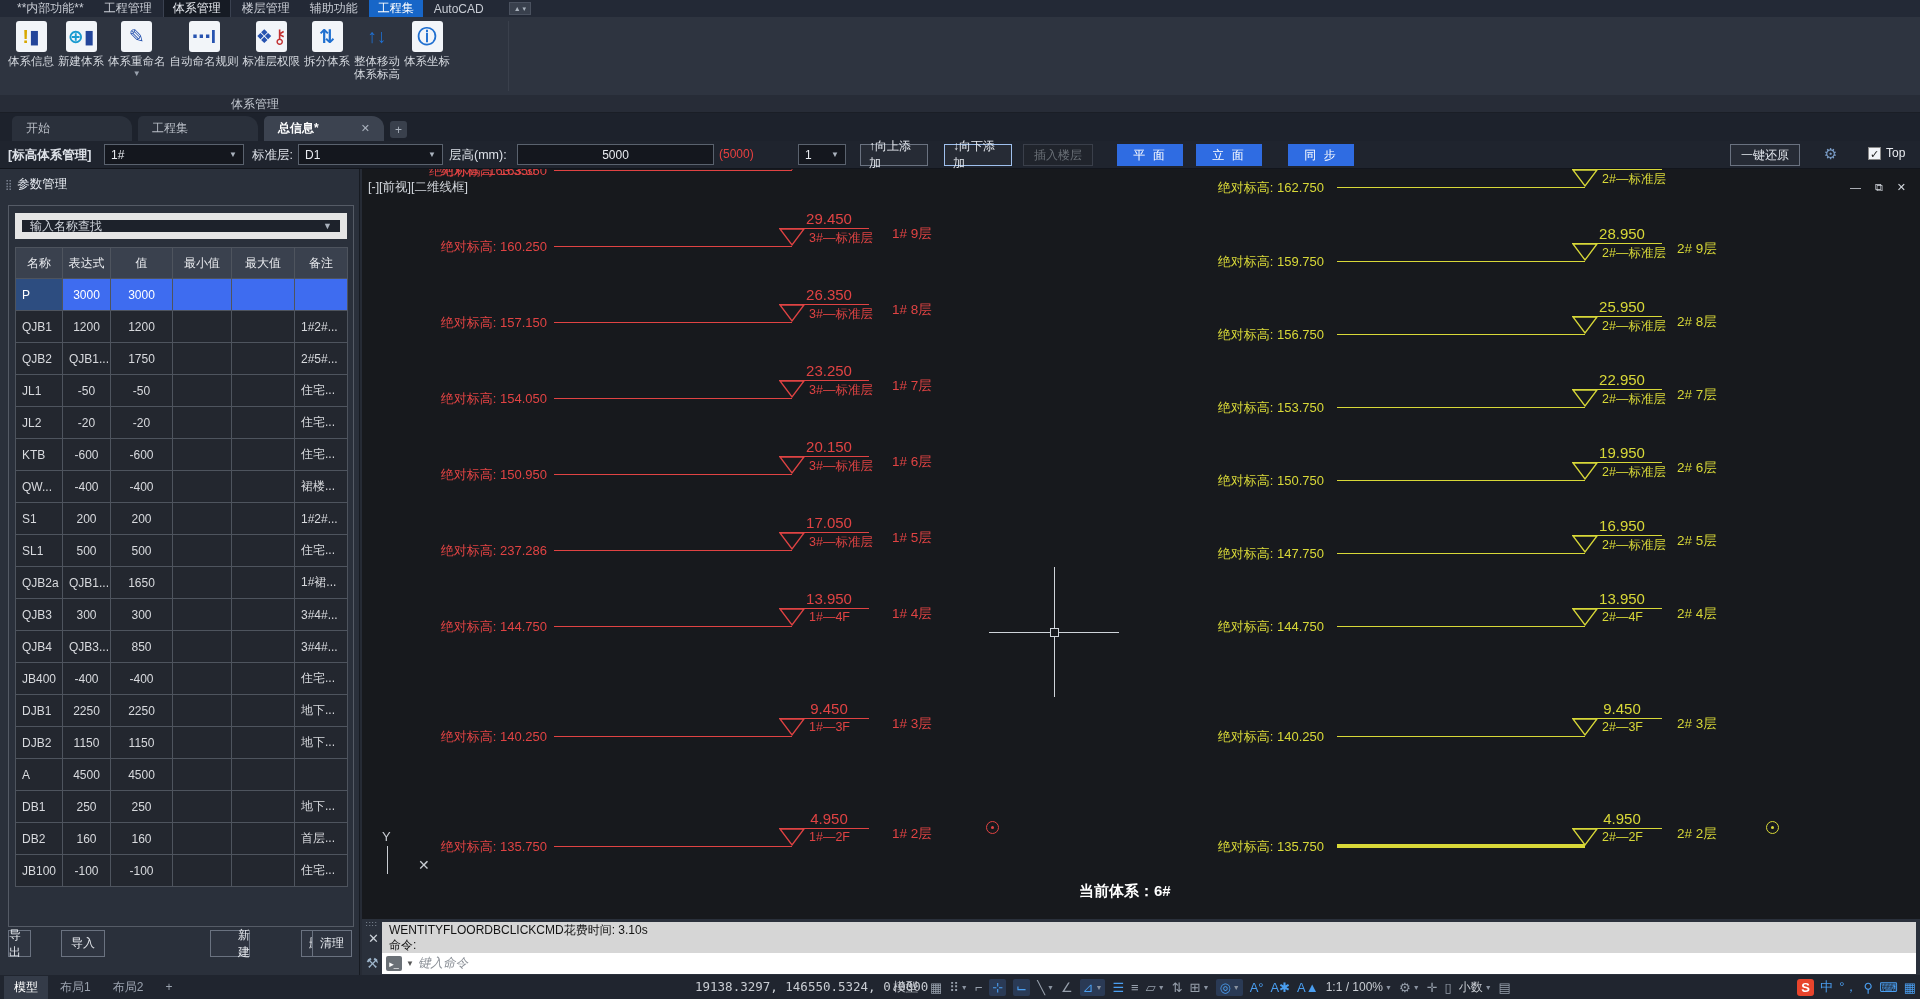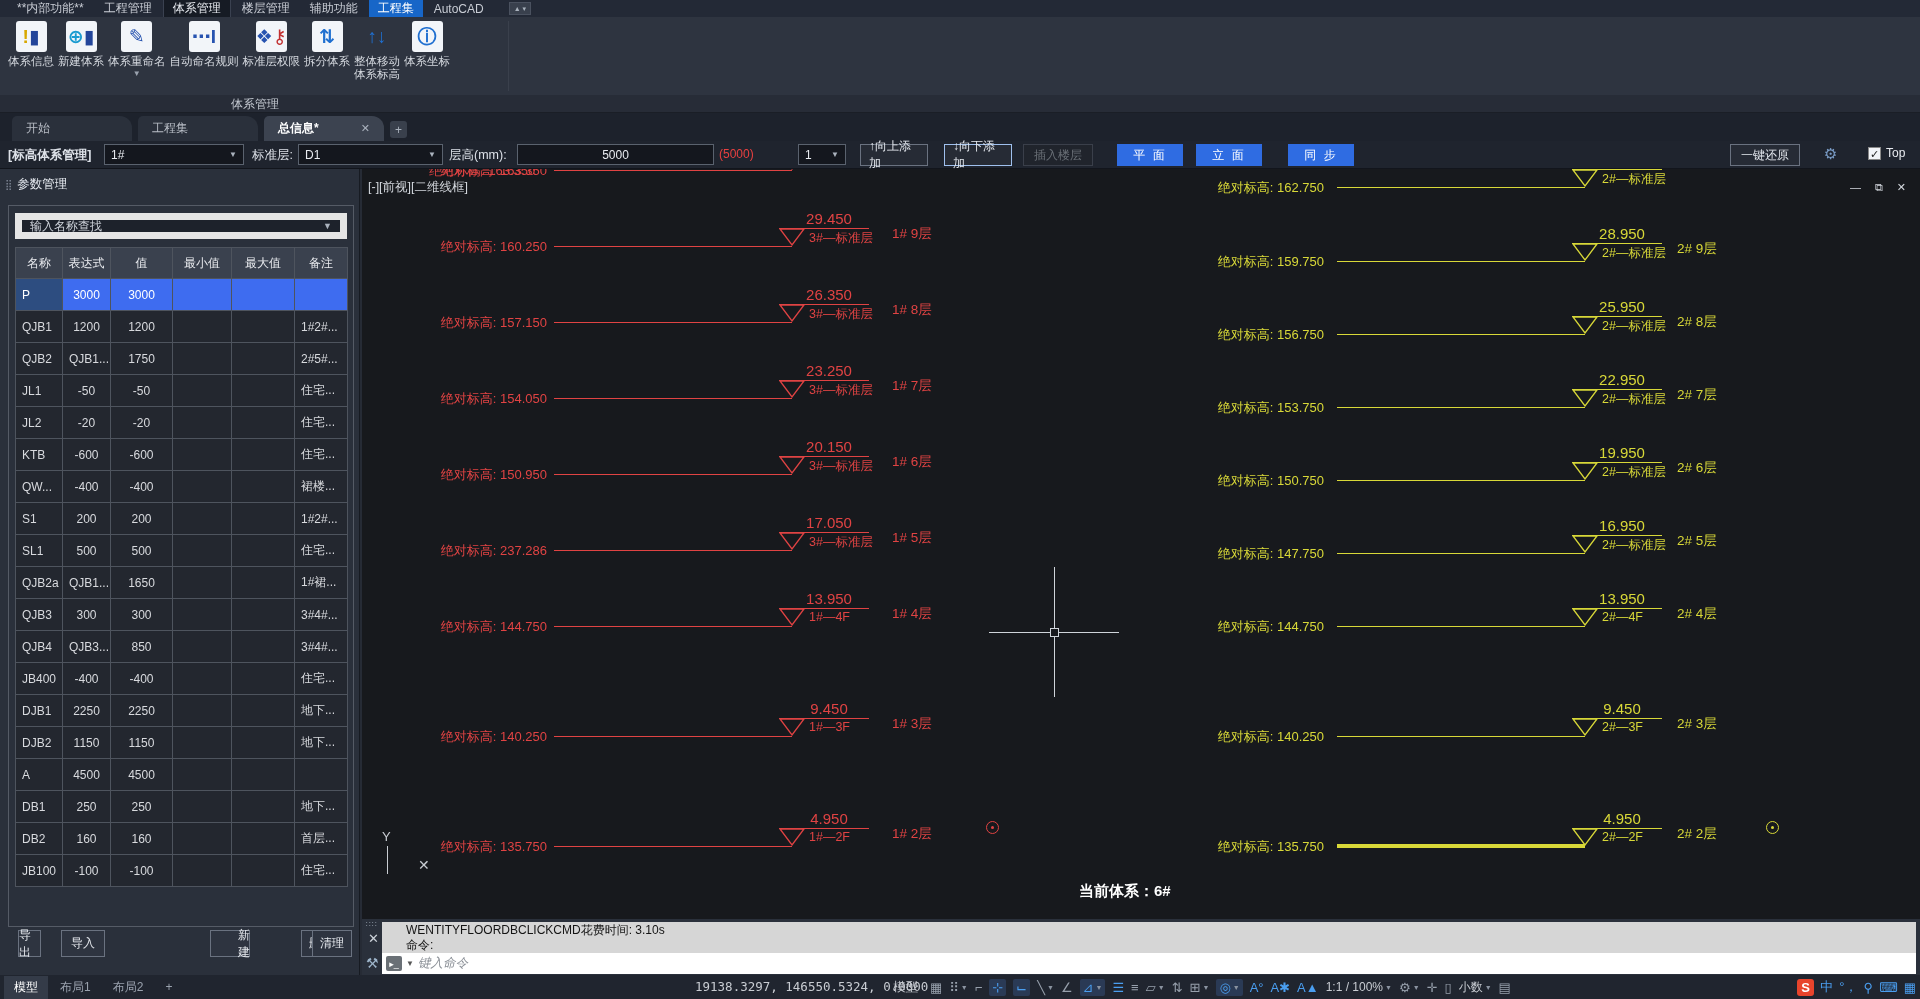--- a/index.html
+++ b/index.html
@@ -78,21 +78,21 @@
   #ucs{position:absolute;left:18px;top:660px;color:#c8ccd2;}
   #ucs .y-label{position:absolute;left:2px;top:0;font-size:13px;}
   #ucs .y-axis{position:absolute;left:7px;top:17px;width:1px;height:28px;background:#c8ccd2;}
   #ucs .x-mark{position:absolute;left:38px;top:28px;font-size:14px;}
   #current-system{position:absolute;left:717px;top:713px;color:#fff;font-size:15px;font-weight:bold;}
   
   #cmd-area{position:absolute;left:362px;top:919px;width:1558px;height:56px;background:#2a303b;}
   #cmd-grip{position:absolute;left:4px;top:1px;color:#8a93a0;font-size:8px;letter-spacing:1px;}
   #cmd-close{position:absolute;left:6px;top:12px;color:#cdd3da;font-size:13px;}
   #cmd-wrench{position:absolute;left:4px;top:36px;color:#9fb6cc;font-size:14px;}
-  #cmd-history{position:absolute;left:20px;top:3px;width:1534px;height:31px;background:#d6d6d6;color:#141414;font-family:"DejaVu Sans Mono",monospace;font-size:12px;line-height:15px;padding:1px 24px;}
+  #cmd-history{position:absolute;left:20px;top:3px;width:1534px;height:31px;background:#d6d6d6;color:#141414;font-family:"DejaVu Sans Mono",monospace;font-size:12px;line-height:15px;padding:1px 7px;}
   #cmd-input{position:absolute;left:20px;top:34px;width:1534px;height:21px;background:#fff;display:flex;align-items:center;padding:0 4px;gap:4px;}
   #cmd-prompt-icon{width:16px;height:15px;background:#6a7076;color:#fff;font-size:9px;display:flex;align-items:center;justify-content:center;border-radius:2px;}
   #cmd-input .caret{color:#555;font-size:8px;}
   #cmd-placeholder{color:#8a8f96;font-style:italic;font-size:12.5px;}
   
   #statusbar{position:absolute;left:0;top:975px;width:1920px;height:24px;background:#20252f;display:flex;align-items:center;}
   #sb-tabs{position:absolute;left:4px;top:0;height:24px;display:flex;align-items:center;gap:2px;}
   .sb-tab{padding:3px 10px;color:#9aa2ae;font-size:12px;}
   .sb-tab.active{background:#343b48;color:#fff;}
   #sb-coords{position:absolute;left:695px;top:4px;color:#c8ccd2;font-size:12.5px;font-family:"DejaVu Sans Mono",monospace;}
@@ -407,21 +407,21 @@
             <td>JB100</td>
             <td class="c">-100</td>
             <td class="c">-100</td>
             <td class="c"></td>
             <td class="c"></td>
             <td>住宅...</td>
           </tr>
         </tbody>
     </table>
   </div>
-  <div class="panel-btn" style="left:18px;width:23px;">导出</div>
+  <div class="panel-btn" style="left:8px;width:23px;">导出</div>
   <div class="panel-btn" style="left:61px;width:44px;">导入</div>
   <div class="panel-btn" style="left:210px;width:40px;padding-left:28px;">新建</div>
   <div class="panel-btn" style="left:261px;width:40px;margin-left:40px;">删除</div>
   <div class="panel-btn" style="left:312px;width:40px;">清理</div>
 </div>
 
 <div id="canvas">
   <span id="viewport-label">[-][前视][二维线框]</span>
   <div id="win-controls">
       <span>—</span>

